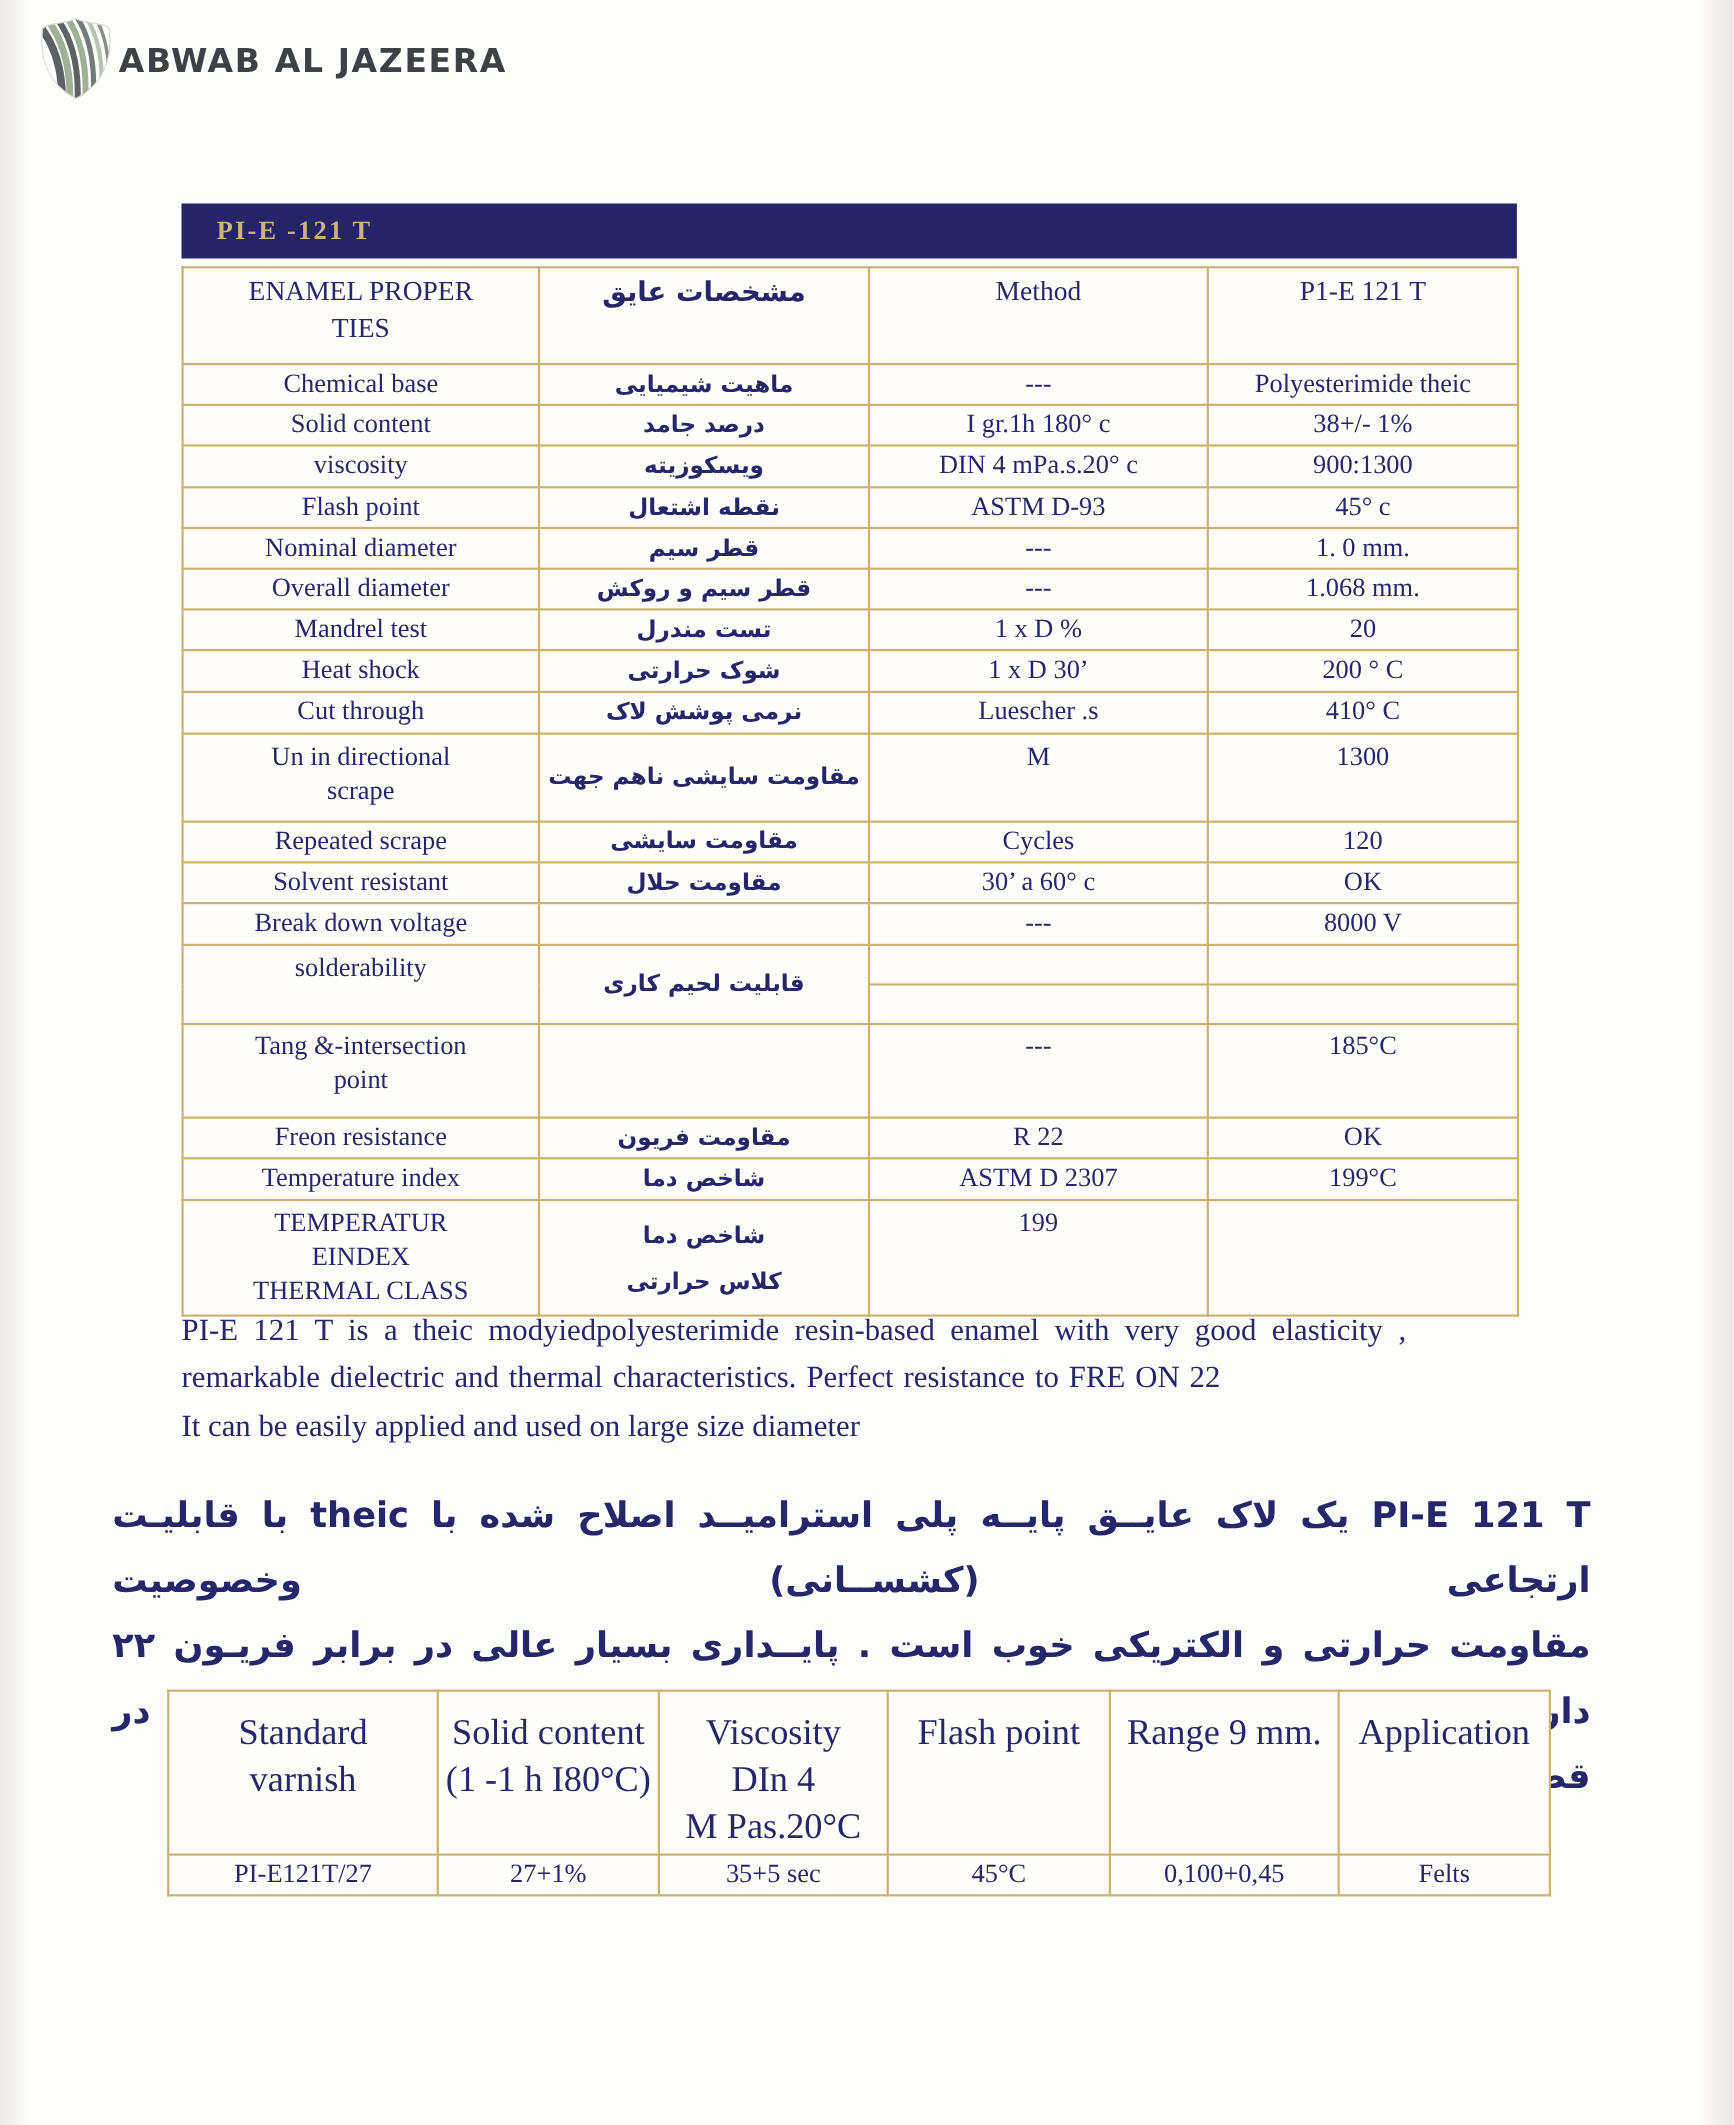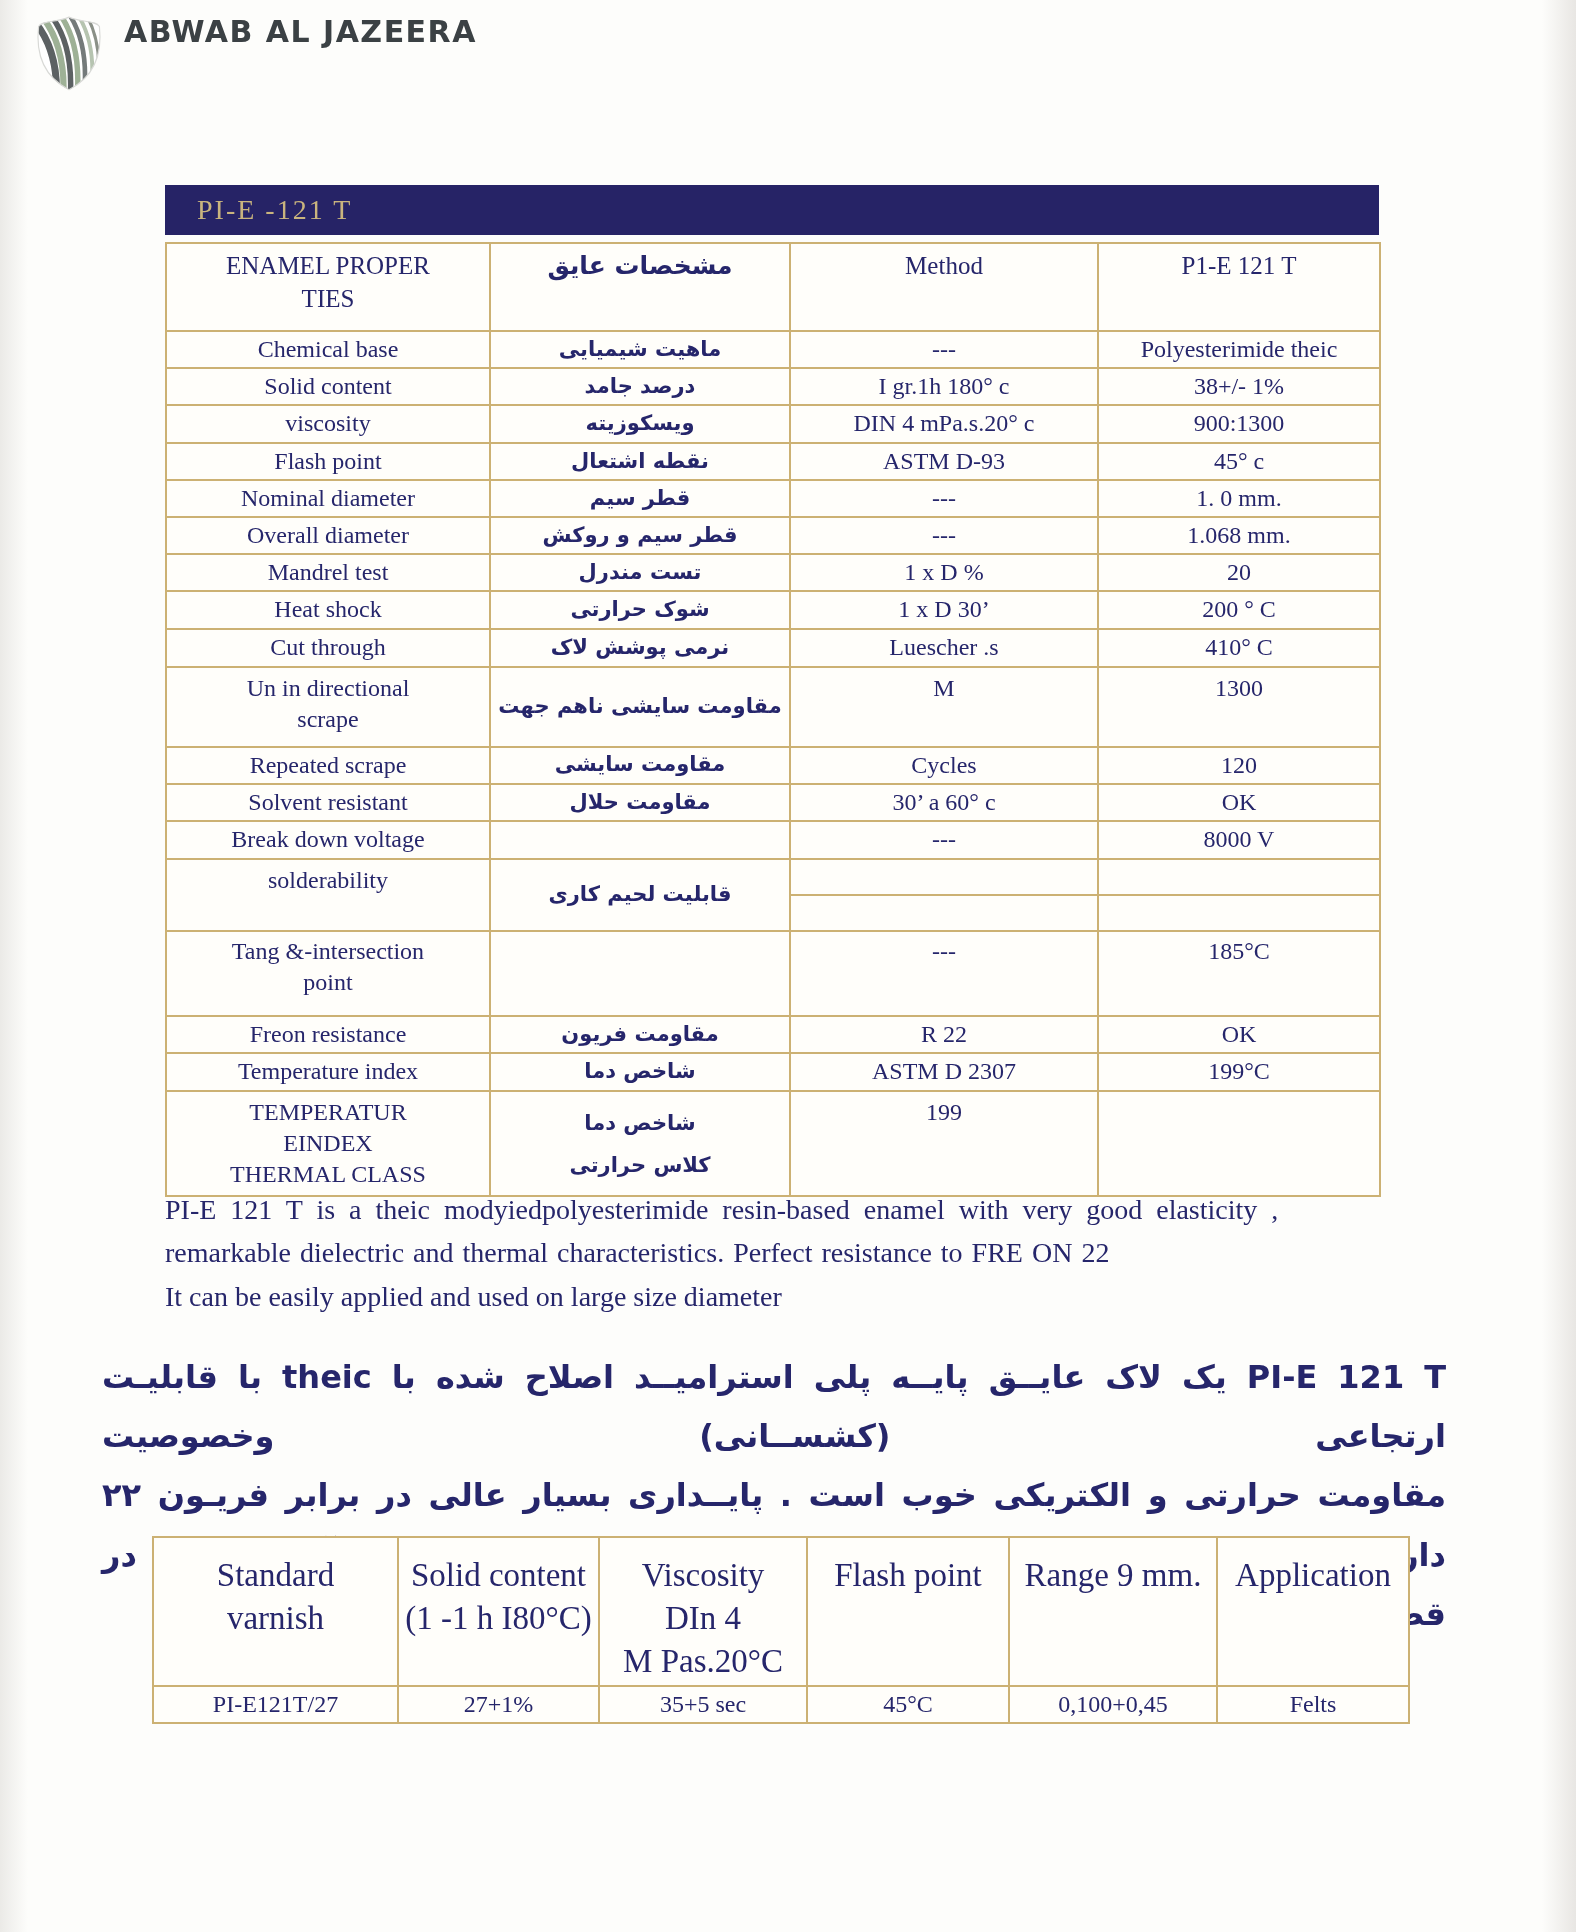--- a/index.html
+++ b/index.html
@@ -9,42 +9,42 @@
     background:#fdfdfb;
     font-family:"Liberation Serif", serif;
     color:#26266b;
   }
   .edge-left  { position:absolute; left:0; top:0; width:28px; height:100%;
                 background:linear-gradient(to right,#ebeae7,rgba(255,255,255,0)); }
   .edge-right { position:absolute; right:0; top:0; width:34px; height:100%;
                 background:linear-gradient(to left,#e8e6e3,rgba(255,255,255,0)); }
 
   
-  .logo { position:absolute; left:30px; top:14px; display:flex; align-items:flex-start; gap:16px; }
+  .logo { position:absolute; left:30px; top:14px; display:flex; align-items:center; gap:0; }
   .logo svg { width:78px; height:78px; }
   .brand {
     font-family:"DejaVu Sans", sans-serif; font-weight:800;
     font-size:30px; letter-spacing:1.5px; color:#3b4144;
   }
 
   
   .band { background:#262366; color:#c9b47e; }
   table { border-collapse:collapse; width:100%; background:#fffefa; table-layout:fixed; }
   td {
     border:2px solid #ccb173; text-align:center; vertical-align:middle;
     font-size:24px; line-height:1.3; white-space:pre-line; padding:2px 6px;
     color:#26266b;
   }
   .ar { font-family:"DejaVu Sans", sans-serif; font-size:21px; font-weight:bold; }
 
   
   .t1 { position:absolute; left:165px; top:185px; width:1214px; }
   .t1 .band {
     height:50px; display:flex; align-items:center;
-    padding-left:32px; font-size:28px; letter-spacing:2px;
+    padding-left:32px; font-size:24px; letter-spacing:2px;font-weight:bold;
   }
   .t1 table { margin-top:7px; }
   .rh-head td { height:88px; vertical-align:top; padding-top:6px; font-size:25px; }
   .rh35 td { height:35px; }
   .rh38 td { height:38px; }
   .rh80 td { height:80px; }
   .rh36 td { height:36px; }
   .rh85 td { height:85px; vertical-align:top; padding-top:4px; }
   .rh105 td { height:105px; }
   .vtop { vertical-align:top !important; padding-top:5px !important; }

